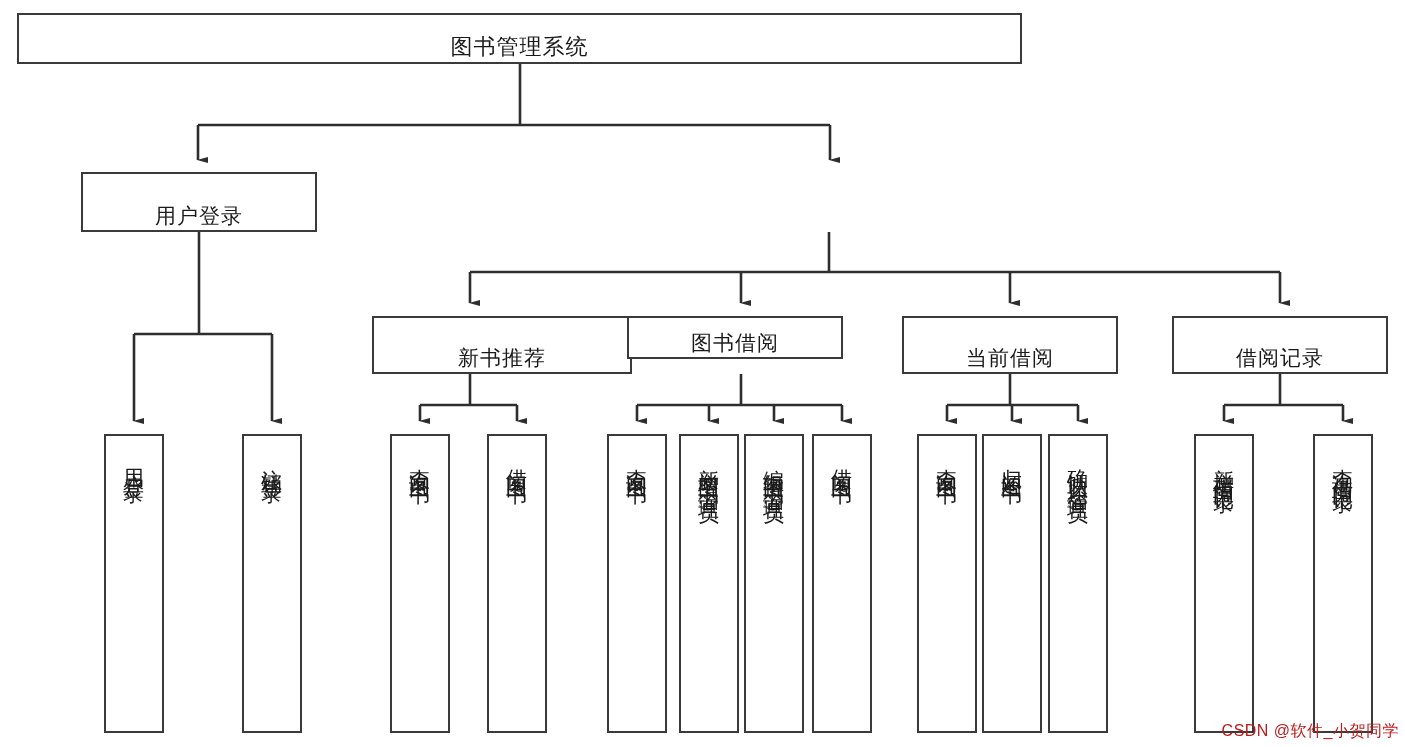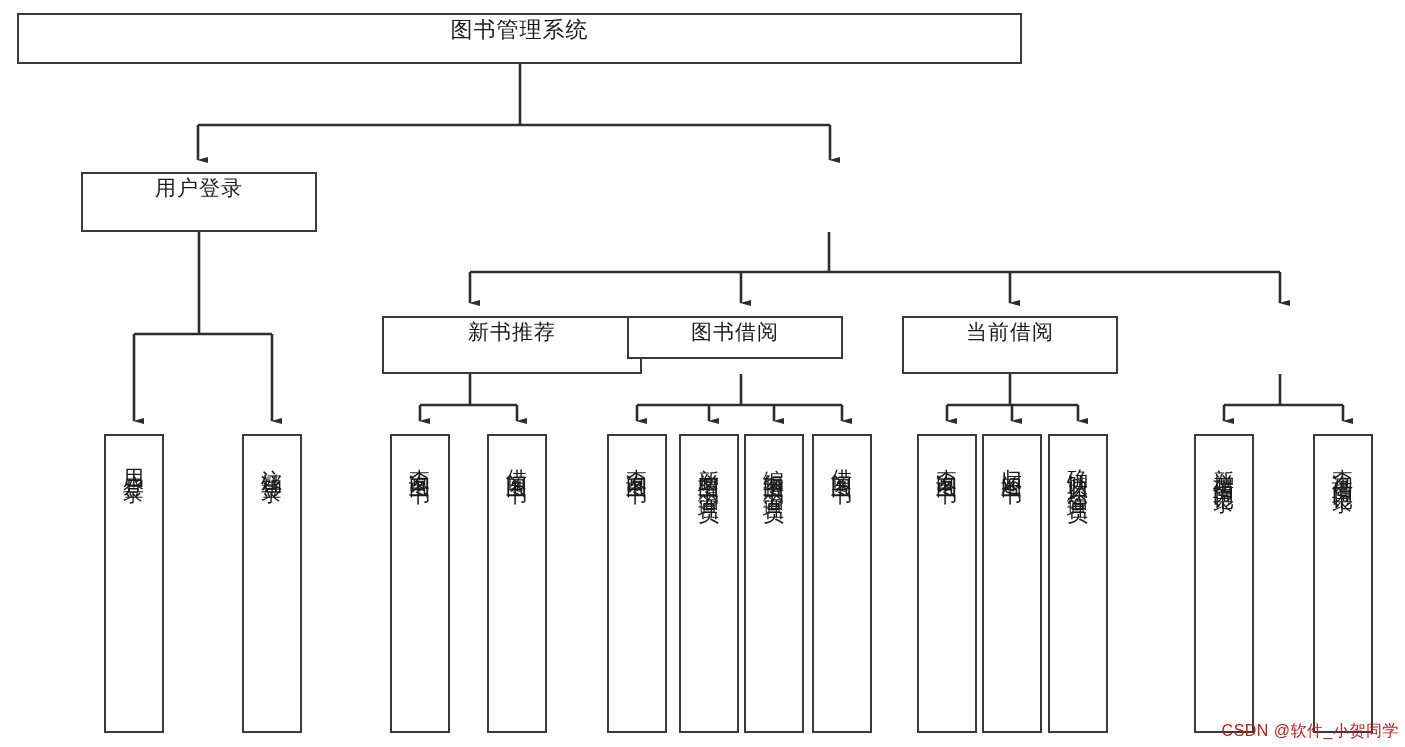--- a/index.html
+++ b/index.html
@@ -22,21 +22,21 @@
     width: 1405px;
     height: 747px;
     pointer-events: none;
   }
   .node {
     position: absolute;
     box-sizing: border-box;
     border: 2px solid #3a3a3a;
     background: #ffffff;
     display: flex;
-    align-items: flex-start;
+    align-items: flex-end;
     justify-content: center;
     color: #1a1a1a;
   }
   .node-label {
     display: block;
     text-align: center;
     line-height: 1.35;
   }
   
   .node.h .node-label {
@@ -127,28 +127,31 @@
   </svg>
 
   <div class="node h root" style="left:17px; top:13px; width:1005px; height:51px;">
     <span class="node-label">图书管理系统</span>
   </div>
 
   <div class="node h" style="left:81px; top:172px; width:236px; height:60px;">
     <span class="node-label">用户登录</span>
   </div>
 
-  <div class="node h" style="left:382px; top:316px; width:260px; height:58px;">
+  <div class="node h" style="left:372px; top:316px; width:260px; height:58px;">
     <span class="node-label">新书推荐</span>
   </div>
   <div class="node h" style="left:627px; top:316px; width:216px; height:43px;">
     <span class="node-label">图书借阅</span>
   </div>
   <div class="node h" style="left:902px; top:316px; width:216px; height:58px;">
     <span class="node-label">当前借阅</span>
+  </div>
+  <div class="node h" style="left:1172px; top:316px; width:216px; height:58px;">
+    <span class="node-label">借阅记录</span>
   </div>
 
   <div class="node v" style="left:104px; top:434px; width:60px; height:299px;">
     <span class="node-label">用户登录</span>
   </div>
   <div class="node v" style="left:242px; top:434px; width:60px; height:299px;">
     <span class="node-label">注销登录</span>
   </div>
 
   <div class="node v" style="left:390px; top:434px; width:60px; height:299px;">

